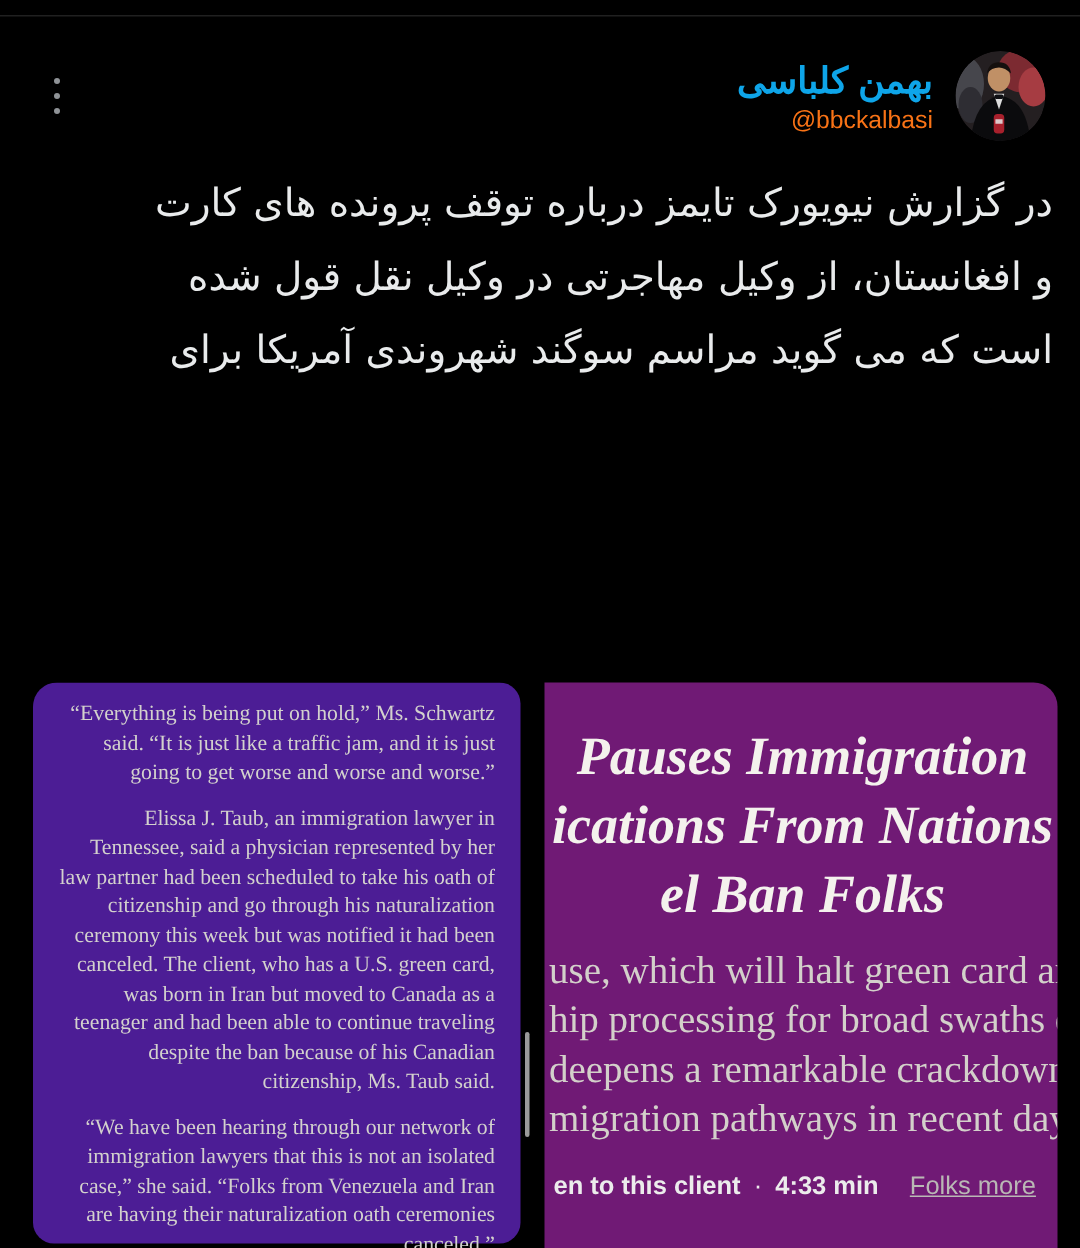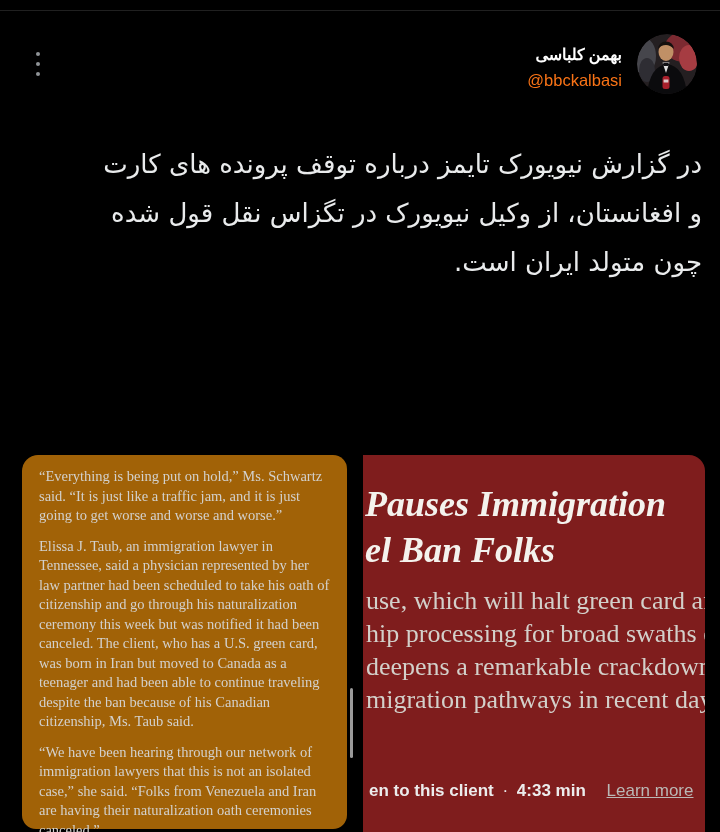--- a/index.html
+++ b/index.html
@@ -8,41 +8,41 @@
     background:#000;
     font-family:"Liberation Sans",sans-serif;
   }
   .top-divider{position:absolute;top:10px;left:0;right:0;height:1px;background:#202020;}
 
   
   .kebab{position:absolute;left:26px;top:46px;width:24px;height:36px;background:transparent;border:0;
     display:flex;flex-direction:column;gap:6px;align-items:center;justify-content:center;cursor:pointer;padding:0;}
   .kebab .dot{width:4px;height:4px;border-radius:50%;background:#8f9397;}
   .author-block{position:absolute;top:42px;right:98px;text-align:right;cursor:pointer;}
-  .display-name{font-family:Liberation Serif, serif;font-size:16px;font-weight:bold;color:#ffffff;line-height:25px;direction:rtl;}
+  .display-name{font-family:Liberation Sans, sans-serif;font-size:24px;font-weight:bold;color:#0ea5e9;line-height:25px;direction:rtl;}
   .handle{font-size:16.5px;color:#f97316;line-height:21px;margin-top:3px;}
   .avatar{position:absolute;top:34px;right:23px;width:60px;height:60px;border-radius:50%;overflow:hidden;cursor:pointer;}
   .avatar svg{display:block;}
 
   
-  .tweet-text{position:absolute;top:140px;left:14px;right:18px;direction:rtl;text-align:right;
+  .tweet-text{position:absolute;top:112px;left:14px;right:18px;direction:rtl;text-align:right;
     font-family:"DejaVu Sans",sans-serif;font-size:26px;color:#e9ebec;}
   .tweet-line{line-height:49px;white-space:nowrap;}
 
   
   .media-grid{position:absolute;left:22px;right:15px;top:455px;bottom:0;display:flex;gap:5px;}
   figure{margin:0;}
   .media-left{position:relative;flex:none;width:336px;background:#000;border-radius:16px 0 0 0;overflow:hidden;cursor:pointer;}
-  .article-card{position:absolute;left:0;top:0;right:11px;bottom:3px;background:#a16207;border-radius:14px;
-    padding:12px 17px 0 17px;box-sizing:border-box;}
+  .article-card{position:absolute;left:0;top:0;right:11px;bottom:3px;background:#4c1d95;border-radius:14px;
+    padding:12px 17px 0 17px;box-sizing:border-box;text-align:right;}
   .article-card p{margin:0 0 11px;font-family:"Liberation Serif","DejaVu Serif",serif;
     font-size:14.5px;line-height:19.5px;color:#d3d1cd;}
   .scrollbar-thumb{position:absolute;right:5px;top:233px;width:3px;height:70px;background:#9a9a9a;border-radius:2px;}
 
-  .media-right{position:relative;flex:1;background:#7f1d1d;border-radius:0 16px 0 0;overflow:hidden;cursor:pointer;}
+  .media-right{position:relative;flex:1;background:#701a75;border-radius:0 16px 0 0;overflow:hidden;cursor:pointer;text-align:center;}
   .headline{padding:26px 0 0 2px;font-family:"Liberation Serif","DejaVu Serif",serif;
     font-style:italic;font-weight:bold;color:#f4f2ed;font-size:36px;}
   .headline .hl{line-height:46px;white-space:nowrap;overflow:hidden;}
   .rbody{margin-top:11px;padding-left:3px;font-family:"Liberation Serif","DejaVu Serif",serif;
     color:#d3d0ca;font-size:26px;}
   .rbody .bl{line-height:33px;white-space:nowrap;overflow:hidden;}
   .listen-row{position:absolute;left:6px;top:326px;white-space:nowrap;font-size:17px;color:#ececec;}
   .listen-row .b{font-weight:bold;}
   .listen-row .sep{color:#ececec;padding:0 4px;}
   .learn-more{color:#bab8b5;text-decoration:underline;margin-left:16px;cursor:pointer;}
@@ -82,47 +82,48 @@
       <path d="M25.5 28.5 L32.5 28.5 L29 39 Z" fill="#dddddd"></path>
       <rect x="26" y="29" width="6" height="3" rx="1.2" fill="#101014"></rect>
       <rect x="25.5" y="42" width="7" height="13" rx="2.5" fill="#a8202c"></rect>
       <rect x="26.6" y="45.5" width="4.8" height="3" fill="#e6e6e6" opacity="0.85"></rect>
     </g>
   </svg>
 </div>
 
 <div class="tweet-text" dir="rtl">
   <div class="tweet-line">در گزارش نیویورک تایمز درباره توقف پرونده های کارت</div>
-  <div class="tweet-line">و افغانستان، از وکیل نیویورک در تگزاس نقل قول شده</div>
-  <div class="tweet-line">چون متولد ایران است.</div>
+  <div class="tweet-line">و افغانستان، از وکیل مهاجرتی در وکیل نقل قول شده</div>
+  <div class="tweet-line">است که می گوید مراسم سوگند شهروندی آمریکا برای</div>
 </div>
 
 <div class="media-grid">
 
   <figure class="media-left">
     <div class="article-card">
       <p>“Everything is being put on hold,” Ms. Schwartz said. “It is just like a traffic jam, and it is just going to get worse and worse and worse.”</p>
       <p>Elissa J. Taub, an immigration lawyer in Tennessee, said a physician represented by her law partner had been scheduled to take his oath of citizenship and go through his naturalization ceremony this week but was notified it had been canceled. The client, who has a U.S. green card, was born in Iran but moved to Canada as a teenager and had been able to continue traveling despite the ban because of his Canadian citizenship, Ms. Taub said.</p>
       <p>“We have been hearing through our network of immigration lawyers that this is not an isolated case,” she said. “Folks from Venezuela and Iran are having their naturalization oath ceremonies canceled.”</p>
     </div>
     <div class="scrollbar-thumb"></div>
   </figure>
 
   <figure class="media-right">
     <div class="headline">
       <div class="hl">Pauses Immigration</div>
+      <div class="hl">ications From Nations</div>
       <div class="hl">el Ban Folks</div>
     </div>
     <div class="rbody">
       <div class="bl">use, which will halt green card and</div>
       <div class="bl">hip processing for broad swaths of</div>
       <div class="bl">deepens a remarkable crackdown</div>
       <div class="bl">migration pathways in recent days</div>
     </div>
     <div class="listen-row">
       <span class="b">en to this client</span>
       <span class="sep">·</span>
       <span class="b">4:33 min</span>
-      <span class="learn-more">Learn more</span>
+      <span class="learn-more">Folks more</span>
     </div>
   </figure>
 
 </div>
 
 </body></html>

